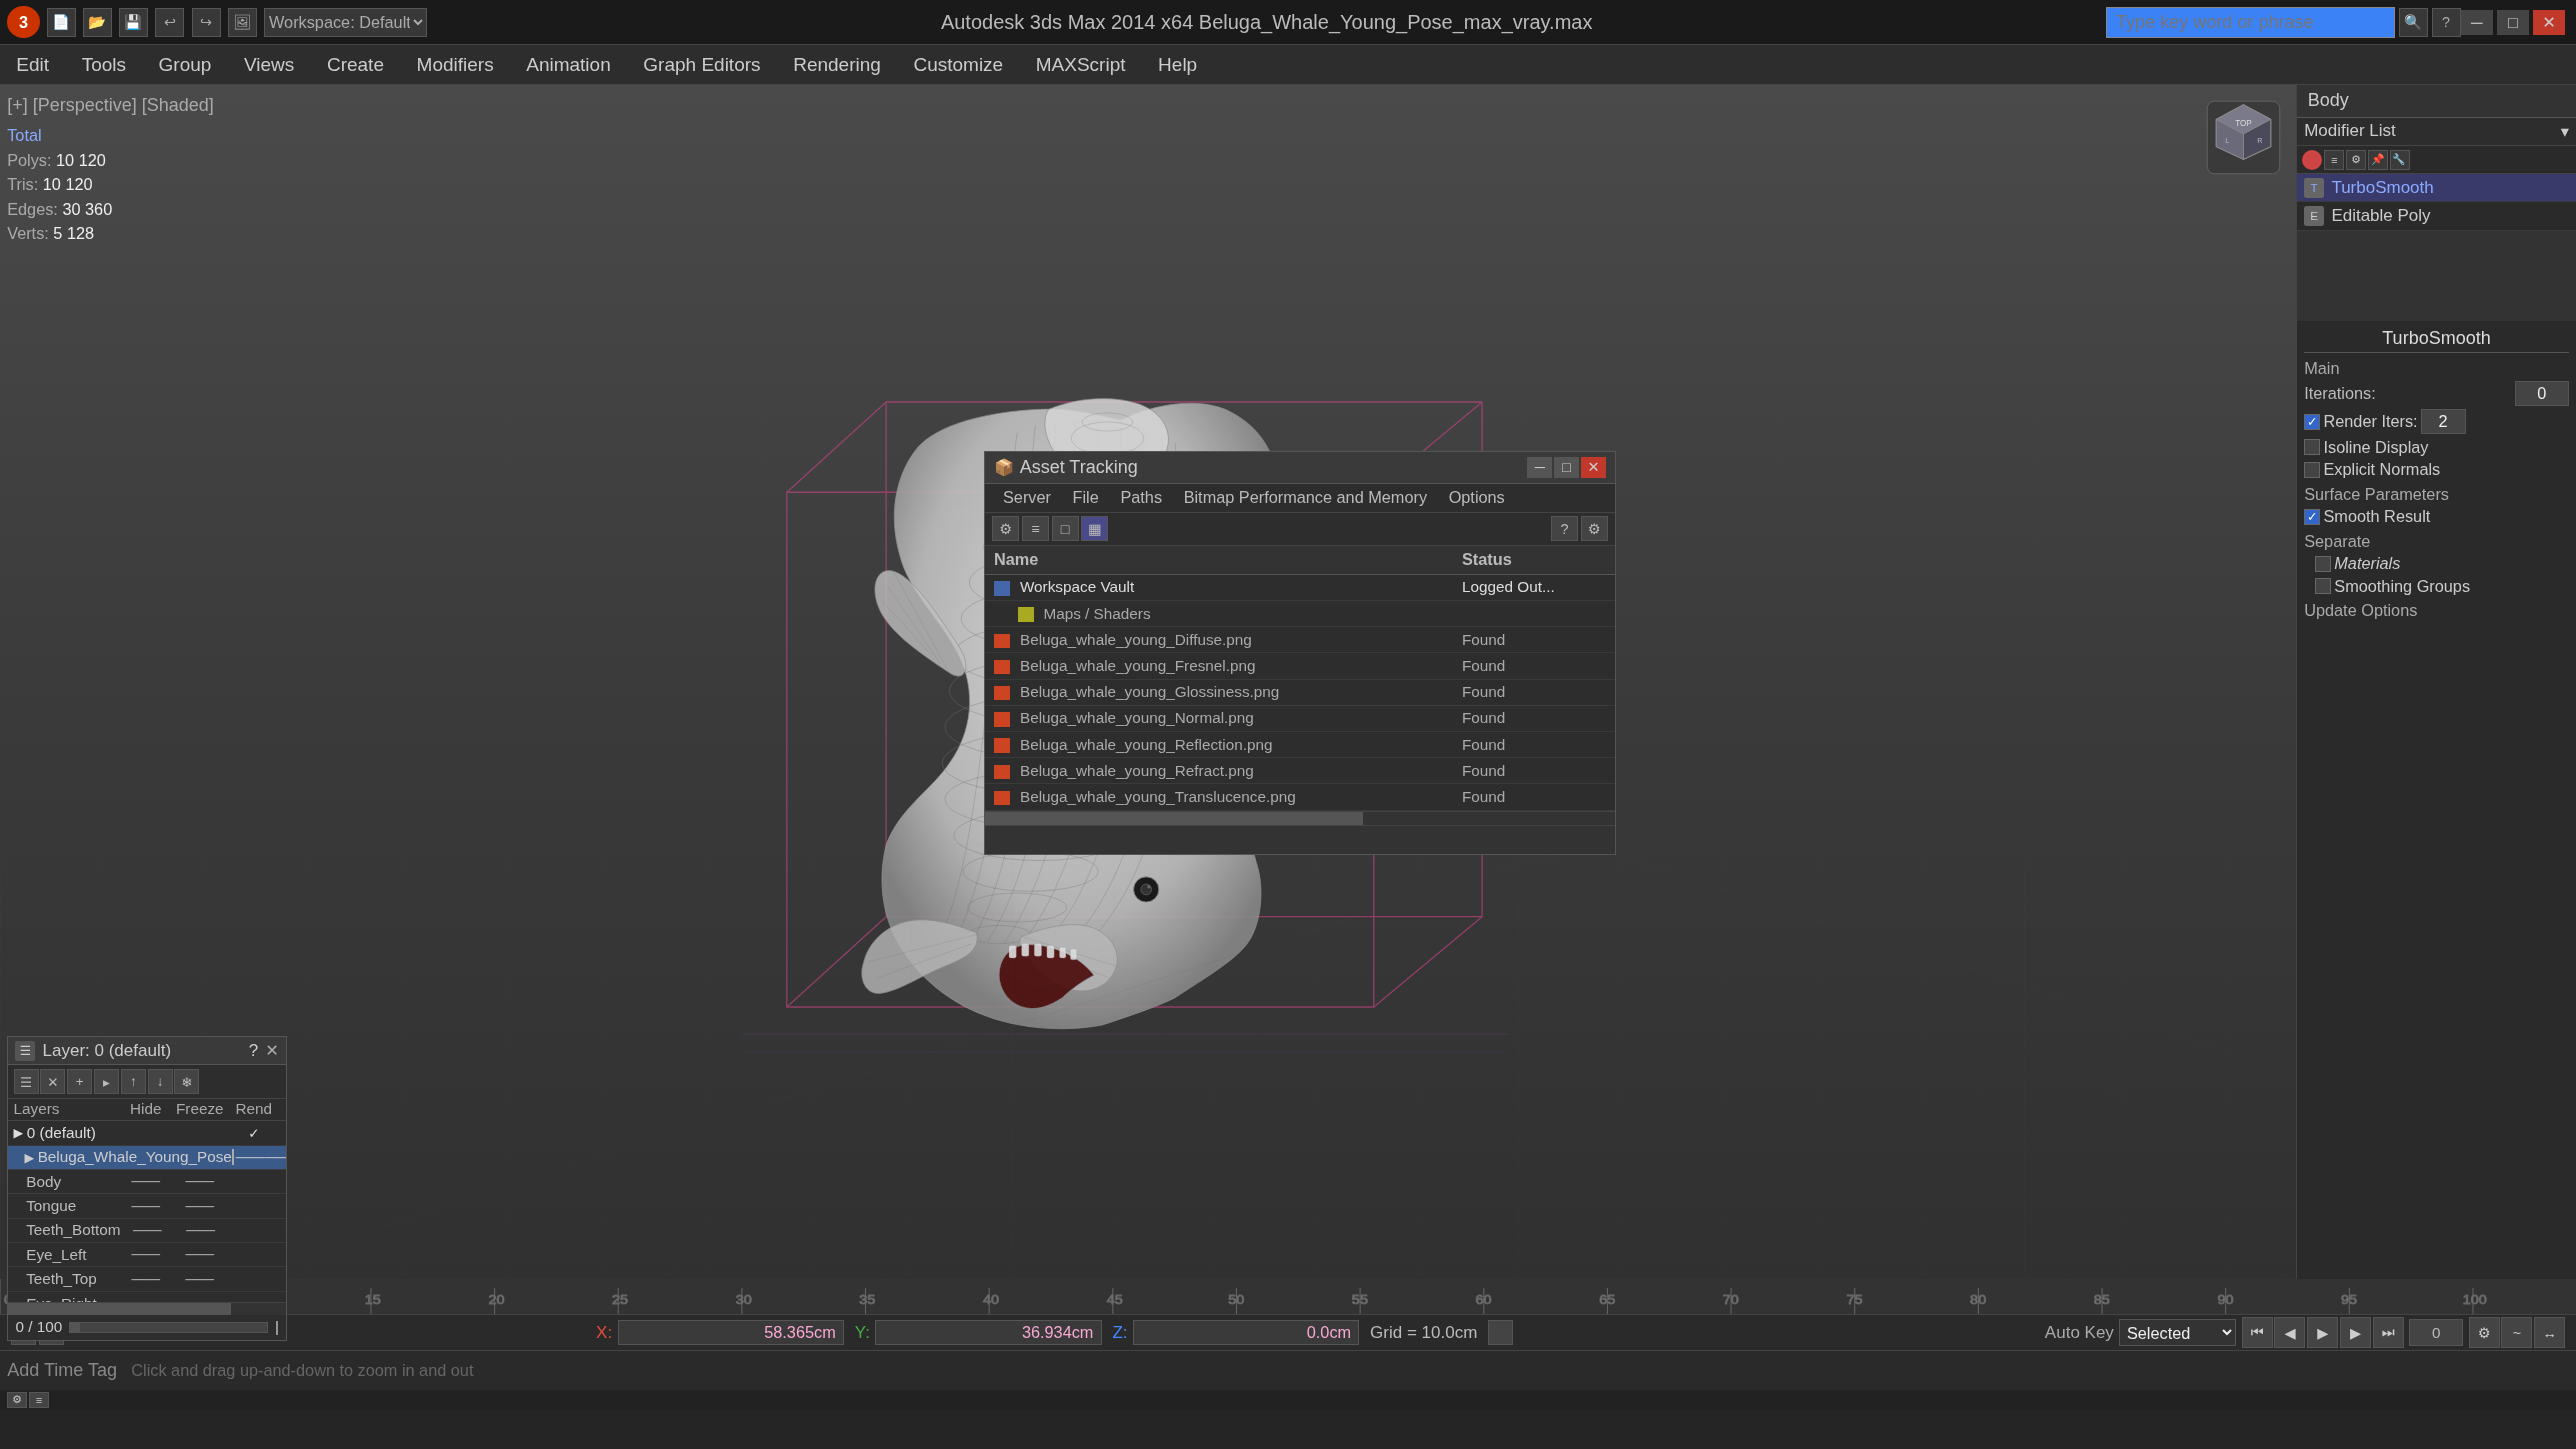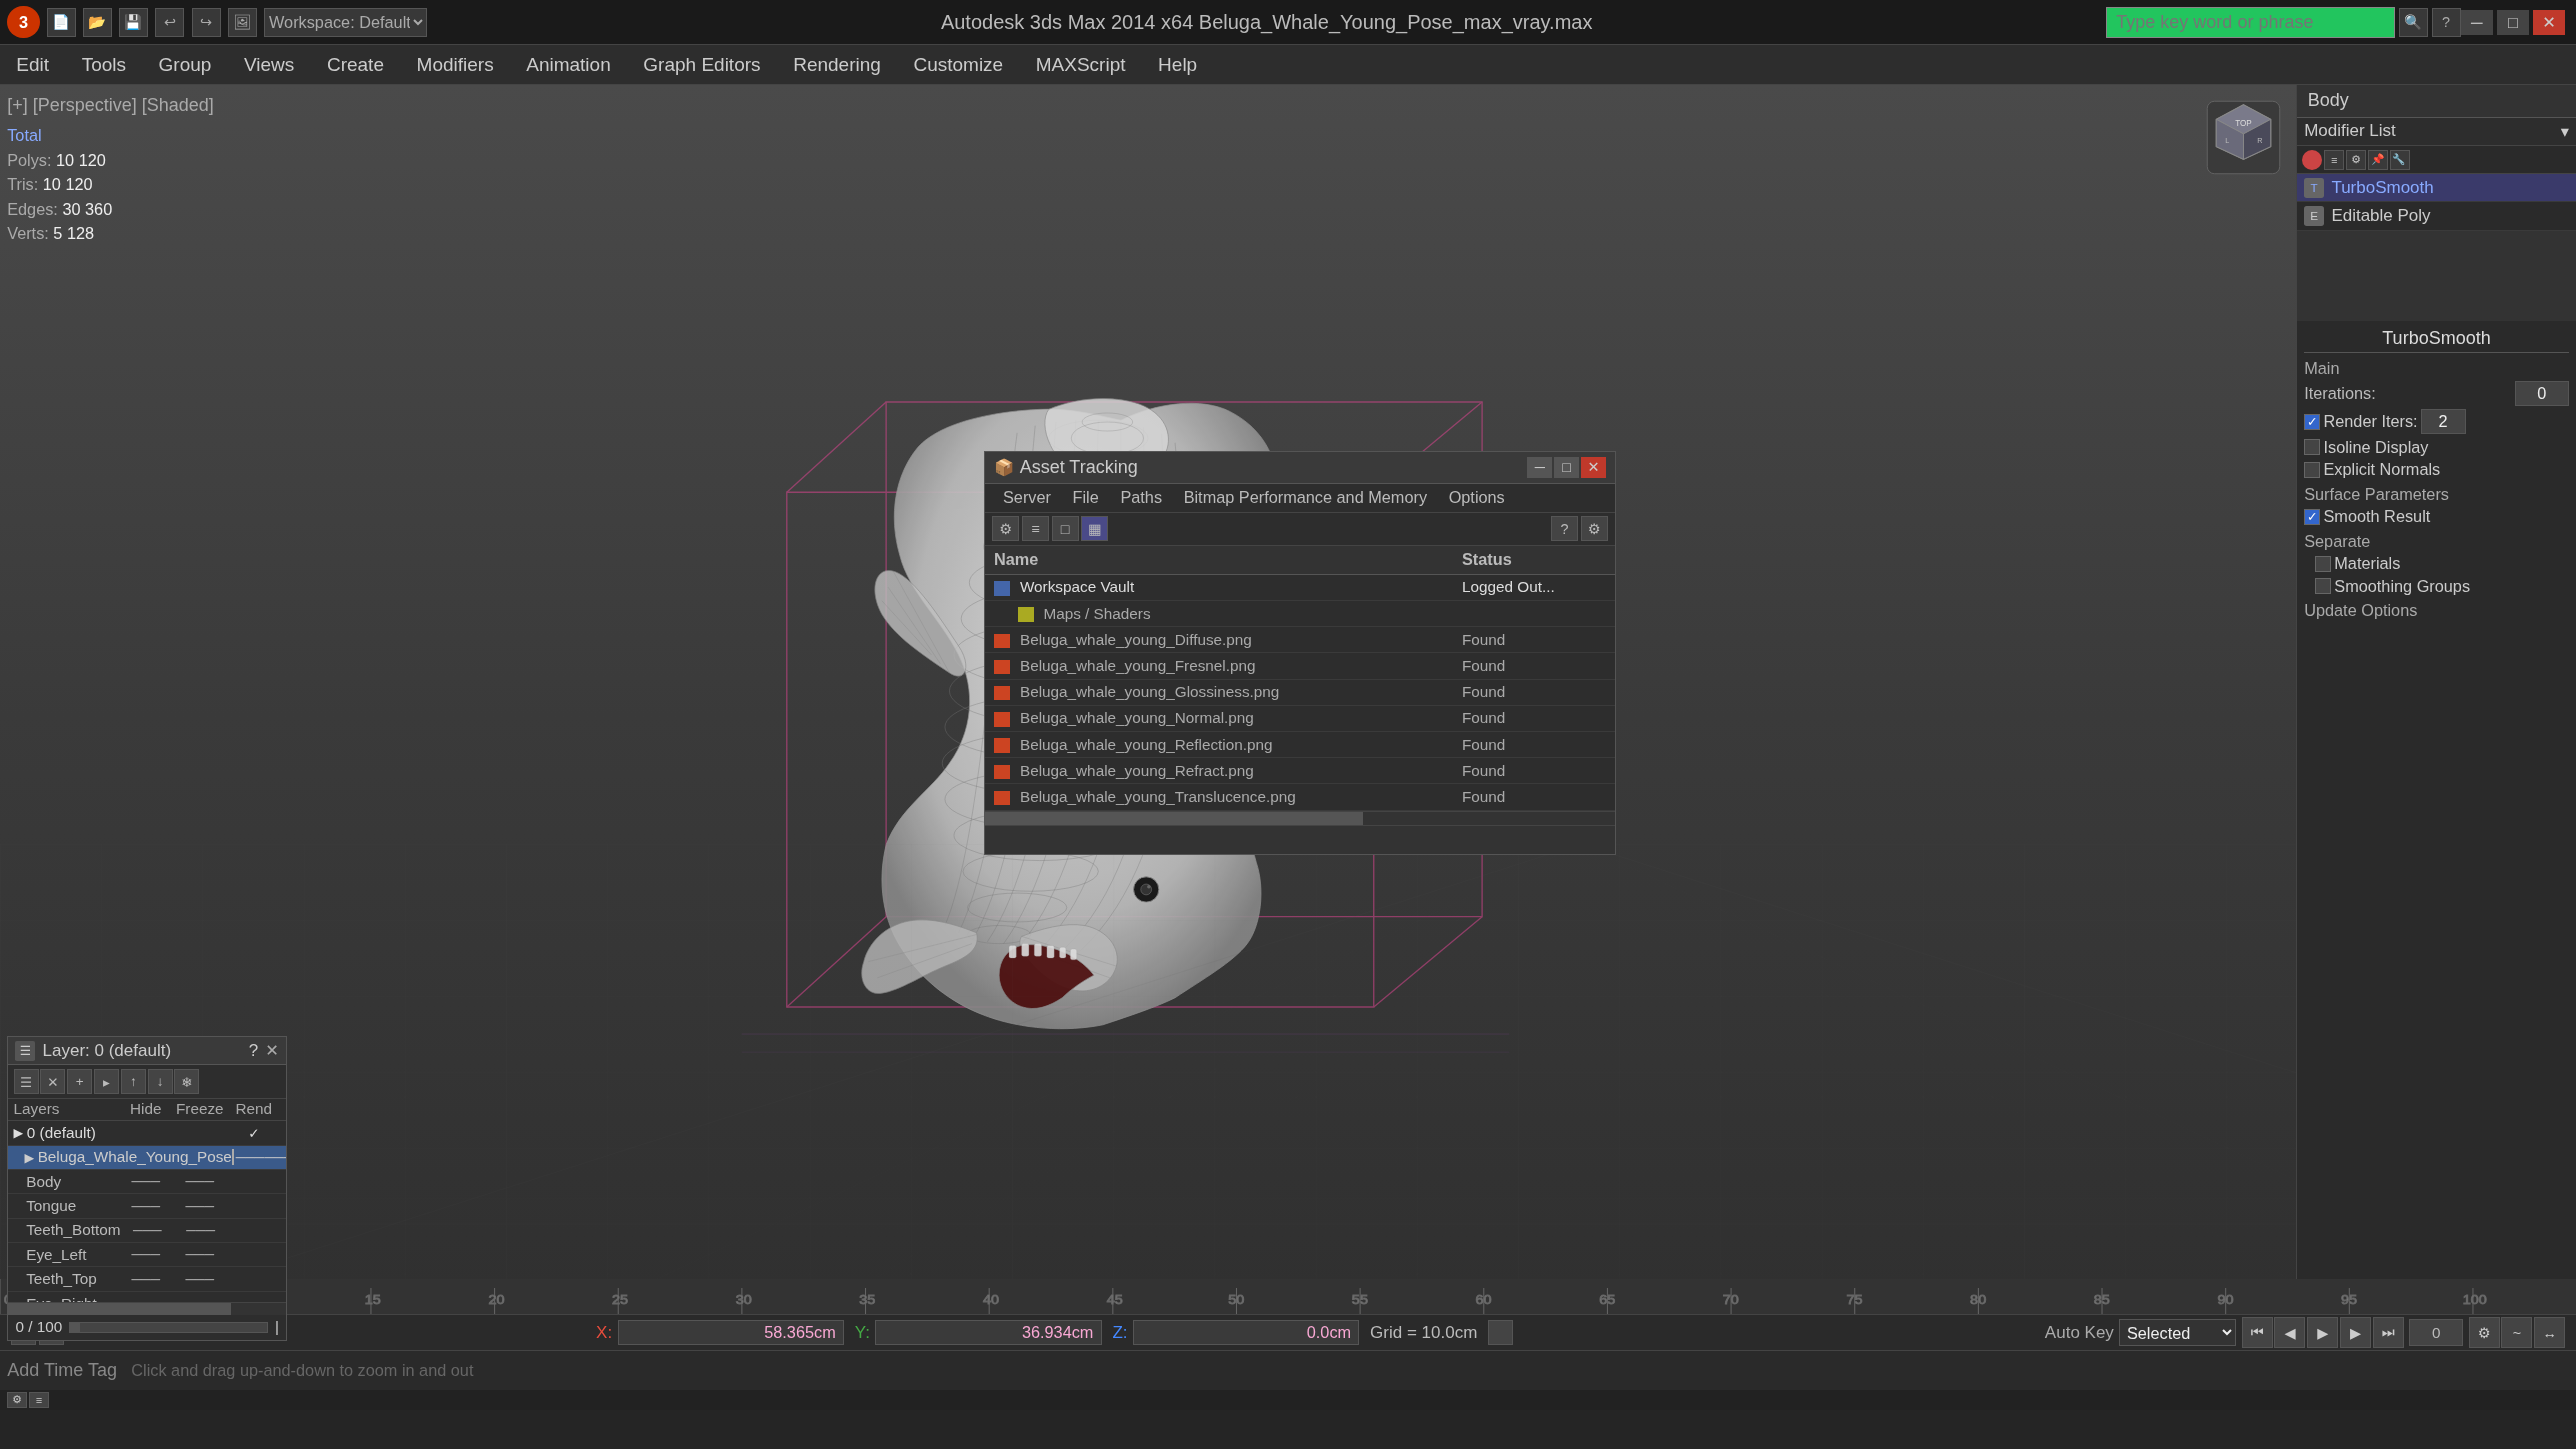--- a/index.html
+++ b/index.html
@@ -62,21 +62,21 @@
       text-align: center;
       font-size: 20px;
       color: #bbb;
     }
     #titlebar-search {
       display: flex;
       align-items: center;
       gap: 3.6px;
     }
     #search-input {
-      background: #22c55e;
+      background: #3b82f6;
       border: 0.9px solid #888;
       color: #333;
       padding: 3.6px 9px;
       font-size: 18px;
       height: 31px;
       width: 289px;
     }
     #titlebar-right {
       display: flex;
       align-items: center;
@@ -841,21 +841,21 @@
 
     <div class="prop-section-title">Surface Parameters</div>
 
     <div class="checkbox-row">
       <div class="cb checked"></div>
       <span>Smooth Result</span>
     </div>
 
     <div class="prop-section-title">Separate</div>
 
-    <div class="checkbox-row" style="padding-left:10.8px;">
+    <div class="checkbox-row" style="padding-left:10.8px;font-style:italic;">
       <div class="cb"></div>
       <span>Materials</span>
     </div>
 
     <div class="checkbox-row" style="padding-left:10.8px;">
       <div class="cb"></div>
       <span>Smoothing Groups</span>
     </div>
 
     <div class="prop-section-title">Update Options</div>

